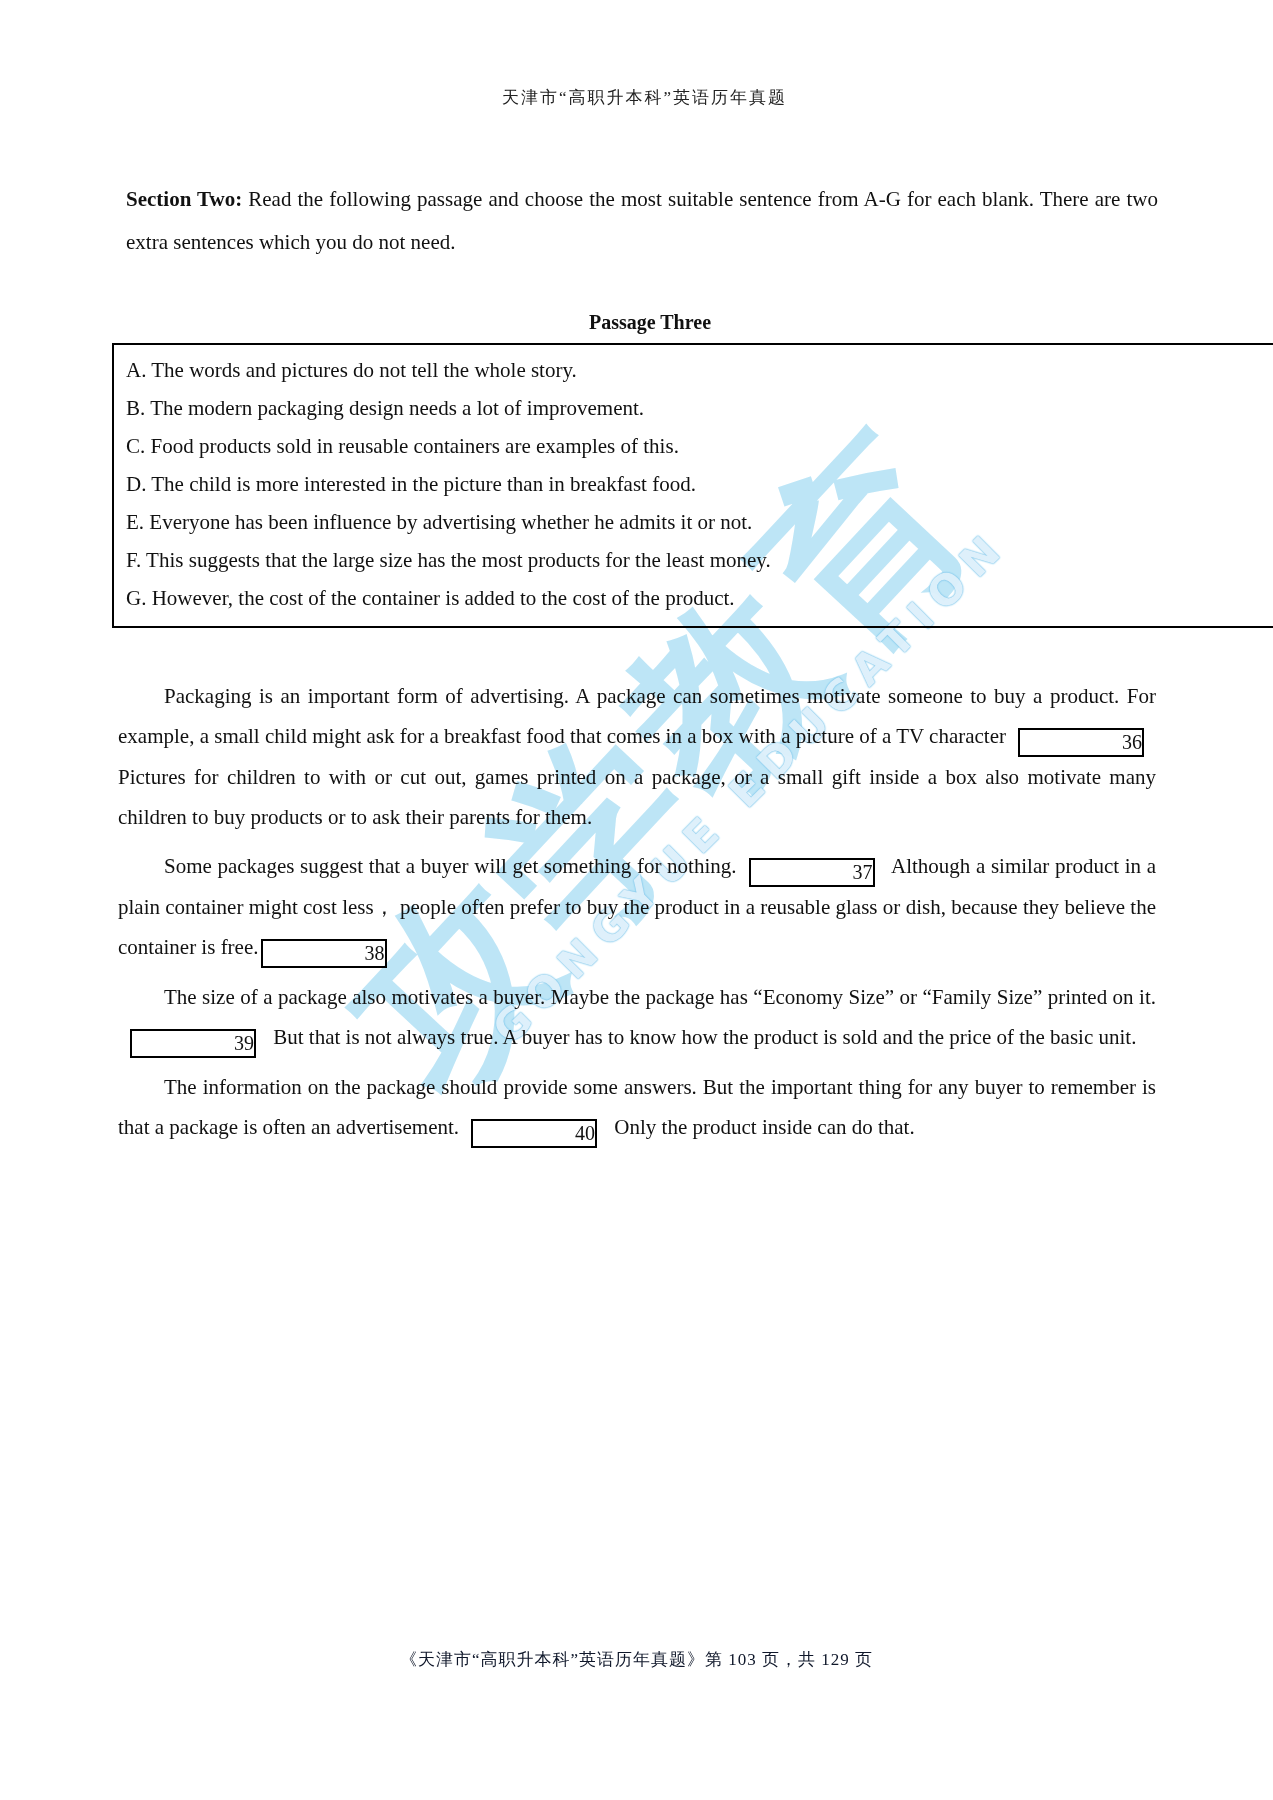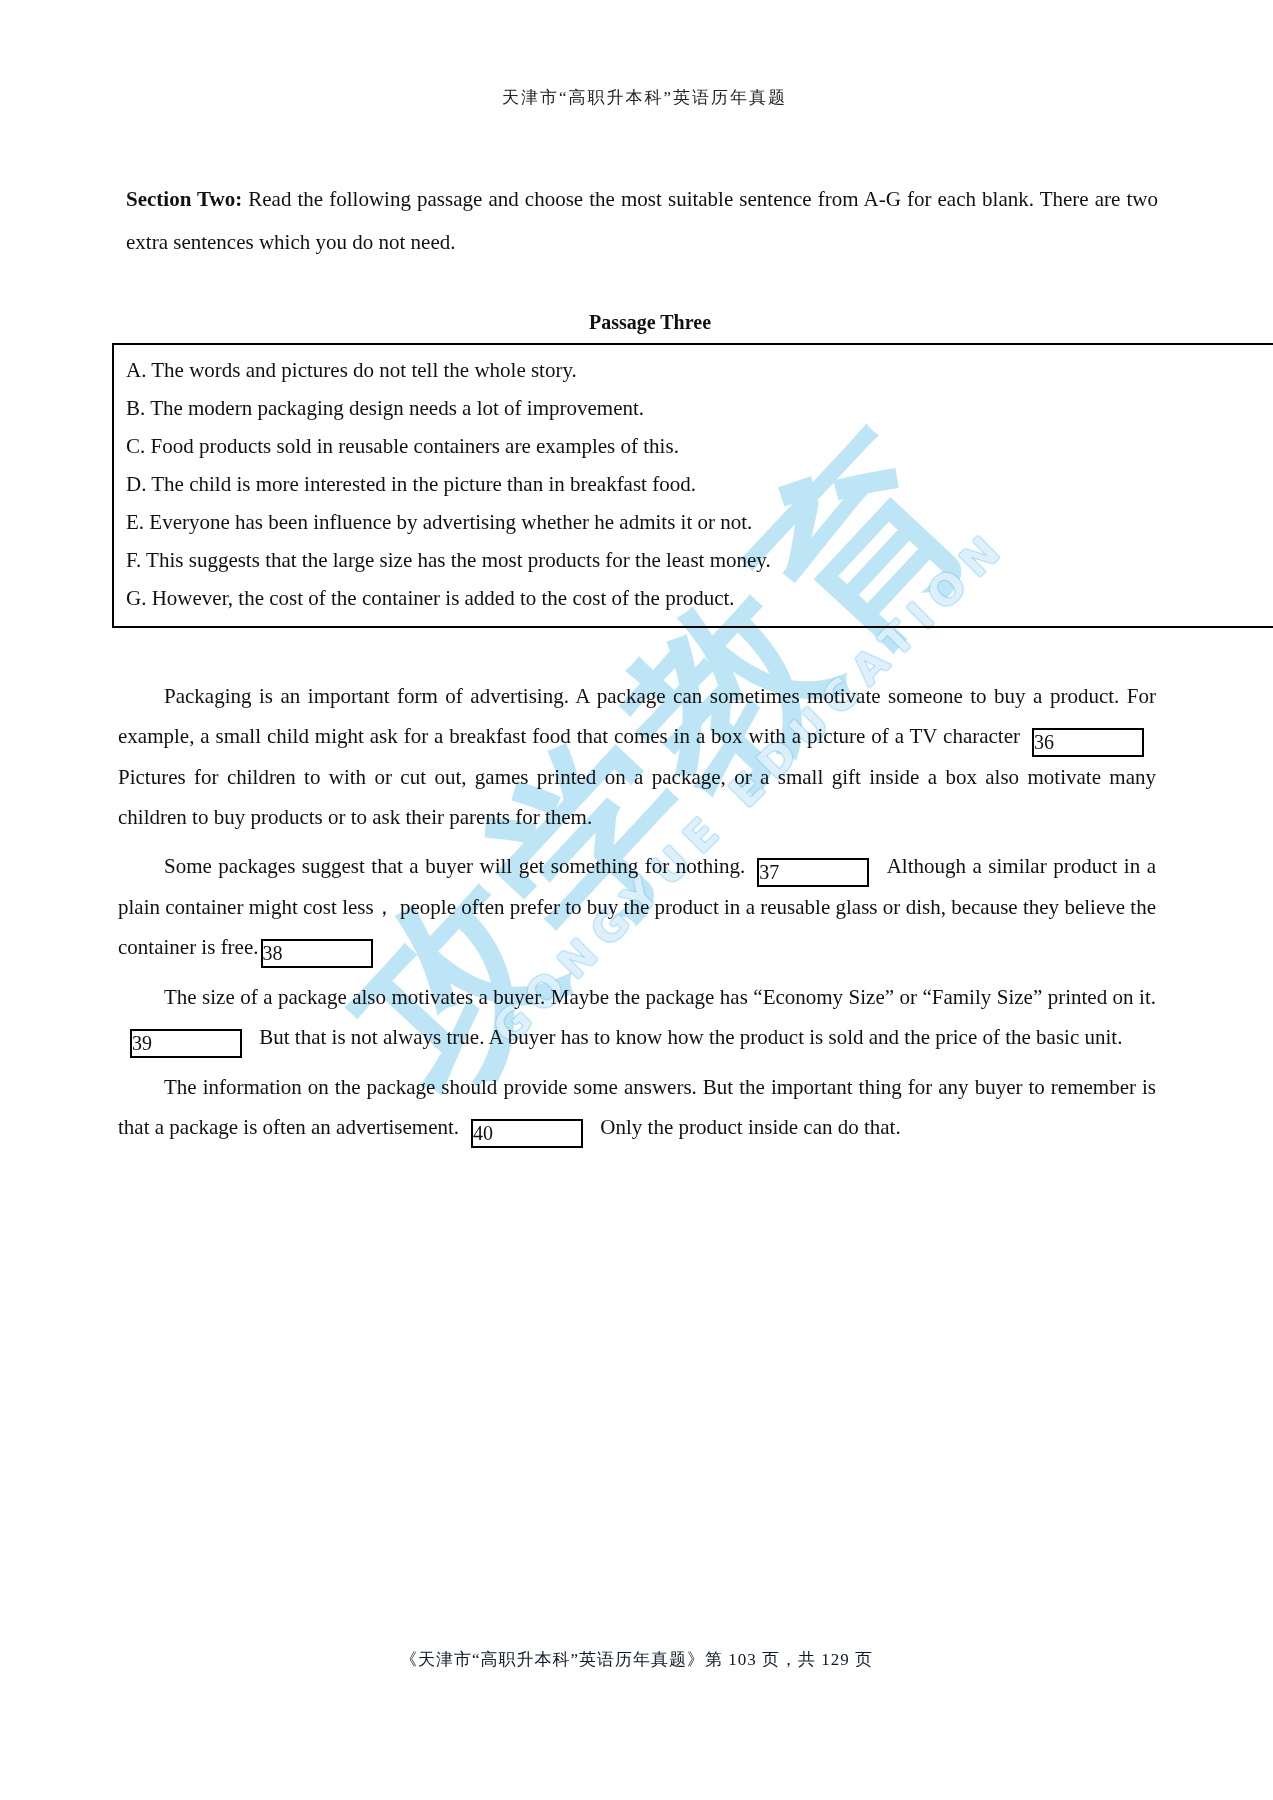--- a/index.html
+++ b/index.html
@@ -68,24 +68,24 @@
   }
   .option { white-space:nowrap; }
 
   
   .passage-body {
     position:absolute; top:676px; left:118px; width:1038px;
     font-size:21px; line-height:40px;
   }
   .para { margin:0 0 9px 0; text-indent:46px; text-align:justify; }
   .blank {
-    display:inline-block; width:112px; height:29px;
+    display:inline-block; width:126px; height:29px;
     border:2px solid #000; box-sizing:border-box;
     margin:0 12px; text-indent:0;
-    text-align:left; vertical-align:-6px;
+    text-align:right; vertical-align:-6px;
     font-size:20px; line-height:25px;
   }
   .blank.tight-left { margin-left:2px; }
 </style>
 </head>
 <body>
 
 <div class="page">
 
   <div class="watermark">

